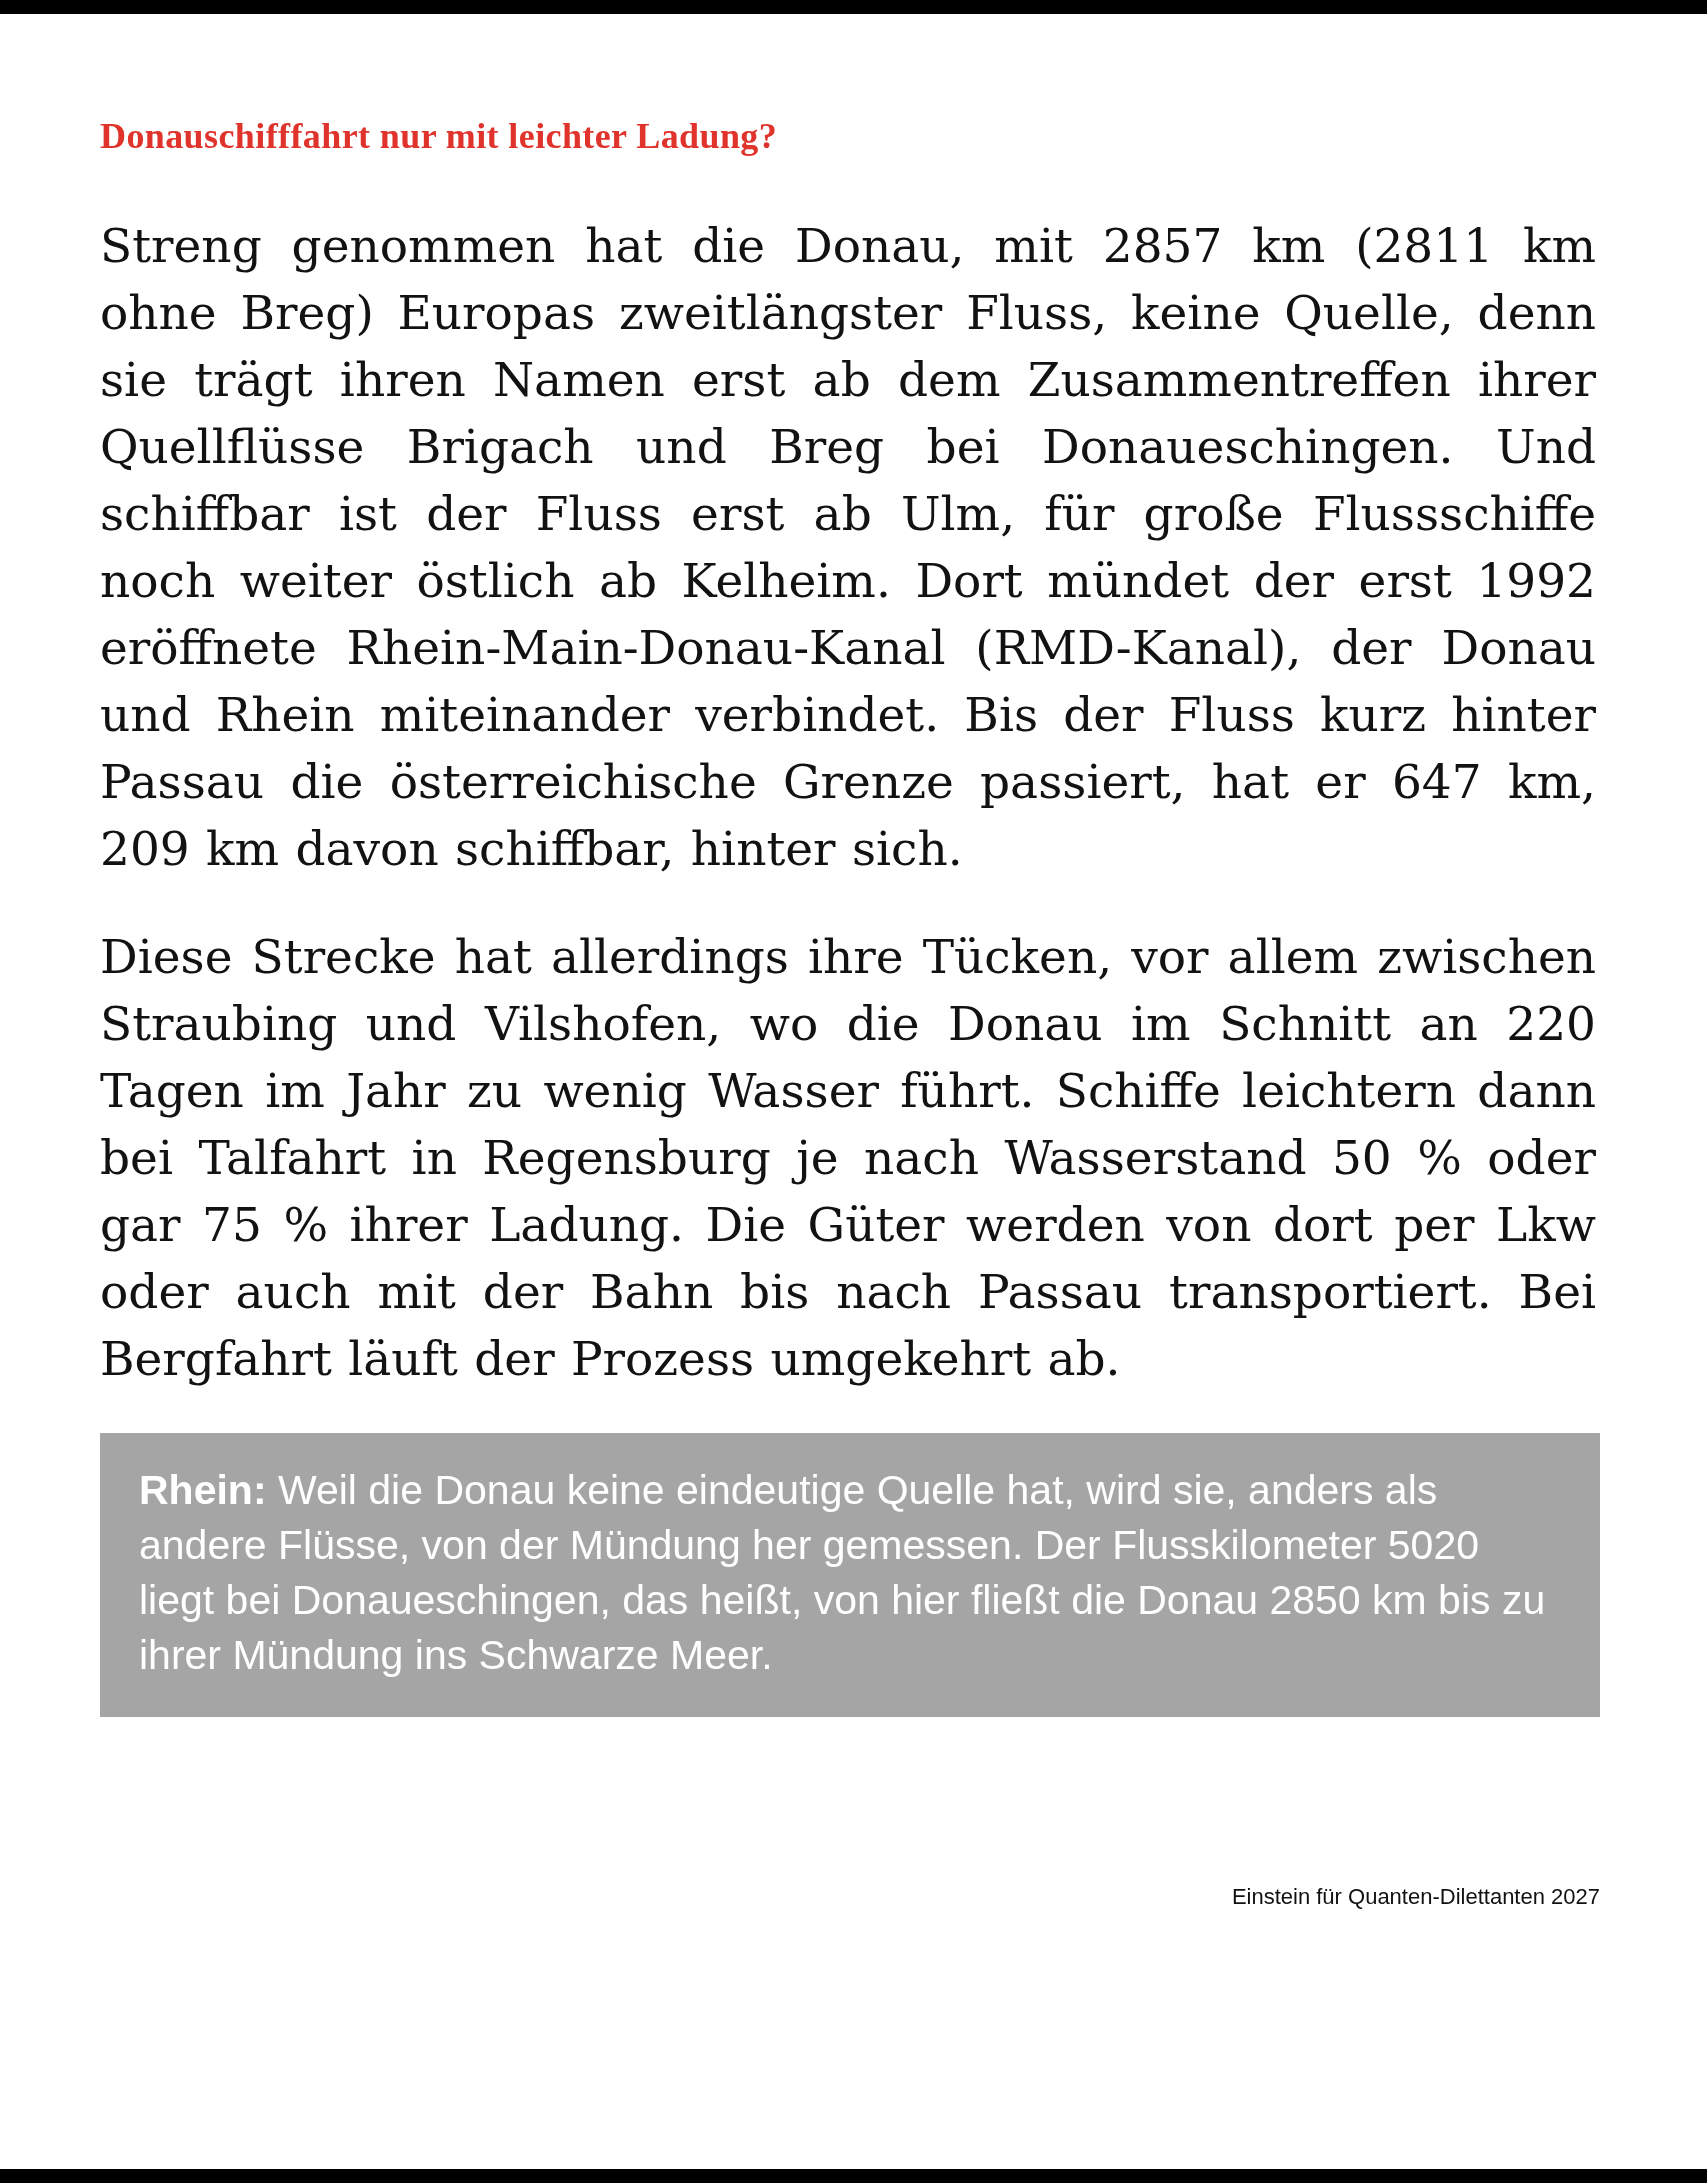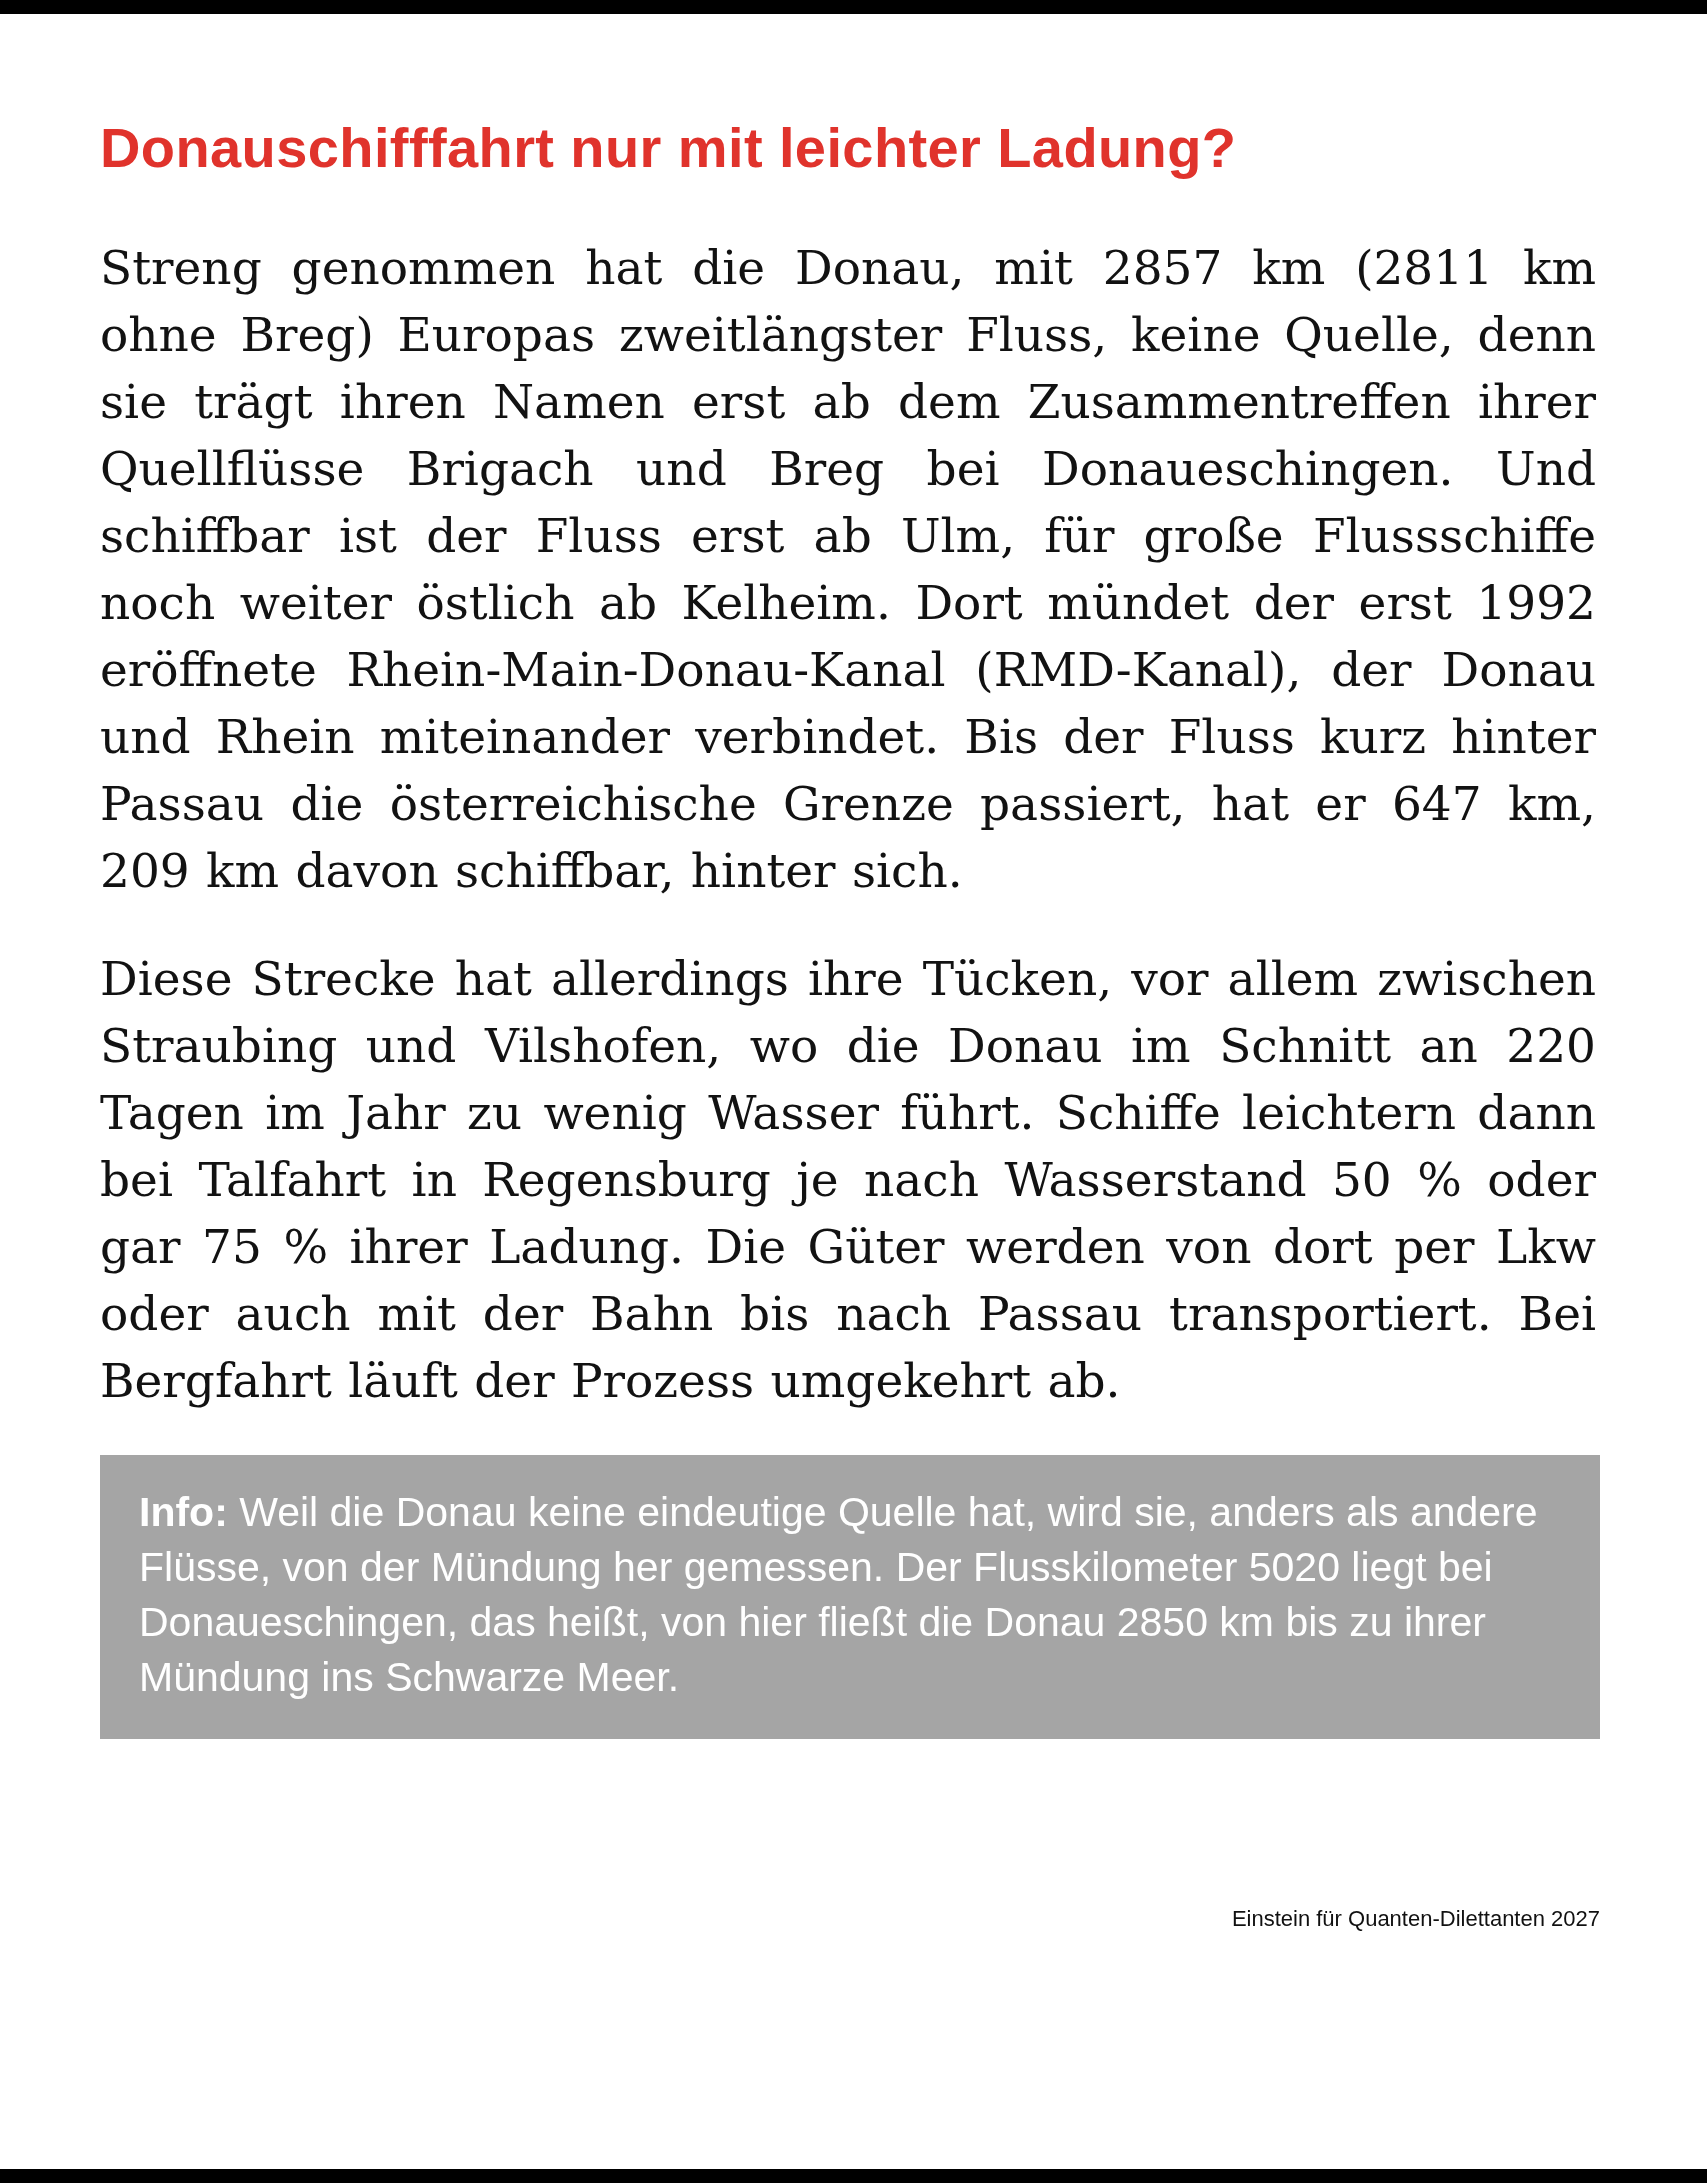--- a/index.html
+++ b/index.html
@@ -23,23 +23,23 @@
     background: #000000;
   }
   .edge-bar.top { top: 0; }
   .edge-bar.bottom { bottom: 0; }
 
   .content {
     padding: 117px 107px 0 100px;
   }
 
   h1.page-title {
-    font-family: Liberation Sans, sans-serif;
+    font-family: Liberation Serif, serif;
     font-weight: bold;
-    font-size: 56px;
+    font-size: 36px;
     line-height: 1.1;
     color: #e0332c;
     margin: 0 0 55px 0;
     letter-spacing: 0.4px;
   }
 
   p.body-para {
     font-size: 47px;
     line-height: 67px;
     text-align: justify;
@@ -83,21 +83,21 @@
 
   <div class="content">
 
     <h1 class="page-title">Donauschifffahrt nur mit leichter Ladung?</h1>
 
     <p class="body-para">Streng genommen hat die Donau, mit 2857 km (2811 km ohne Breg) Europas zweitlängster Fluss, keine Quelle, denn sie trägt ihren Namen erst ab dem Zusammentreffen ihrer Quellflüsse Brigach und Breg bei Donaueschingen. Und schiffbar ist der Fluss erst ab Ulm, für große Flussschiffe noch weiter östlich ab Kelheim. Dort mündet der erst 1992 eröffnete Rhein-Main-Donau-Kanal (RMD-Kanal), der Donau und Rhein miteinander verbindet. Bis der Fluss kurz hinter Passau die österreichische Grenze passiert, hat er 647 km, 209 km davon schiffbar, hinter sich.</p>
 
     <p class="body-para">Diese Strecke hat allerdings ihre Tücken, vor allem zwischen Straubing und Vilshofen, wo die Donau im Schnitt an 220 Tagen im Jahr zu wenig Wasser führt. Schiffe leichtern dann bei Talfahrt in Regensburg je nach Wasserstand 50 % oder gar 75 % ihrer Ladung. Die Güter werden von dort per Lkw oder auch mit der Bahn bis nach Passau transportiert. Bei Bergfahrt läuft der Prozess umgekehrt ab.</p>
 
     <div class="info-box">
-      <p><strong>Info:</strong> <span>Weil die Donau keine eindeutige Quelle hat, wird sie, anders als andere Flüsse, von der Mündung her gemessen. Der Flusskilometer 5020 liegt bei Donaueschingen, das heißt, von hier fließt die Donau 2850 km bis zu ihrer Mündung ins Schwarze Meer.</span></p>
+      <p><strong>Rhein:</strong> <span>Weil die Donau keine eindeutige Quelle hat, wird sie, anders als andere Flüsse, von der Mündung her gemessen. Der Flusskilometer 5020 liegt bei Donaueschingen, das heißt, von hier fließt die Donau 2850 km bis zu ihrer Mündung ins Schwarze Meer.</span></p>
     </div>
 
     <div class="footer-line">Einstein für Quanten-Dilettanten 2027</div>
 
   </div>
 
   <div class="edge-bar bottom"></div>
 
 </div>
 

